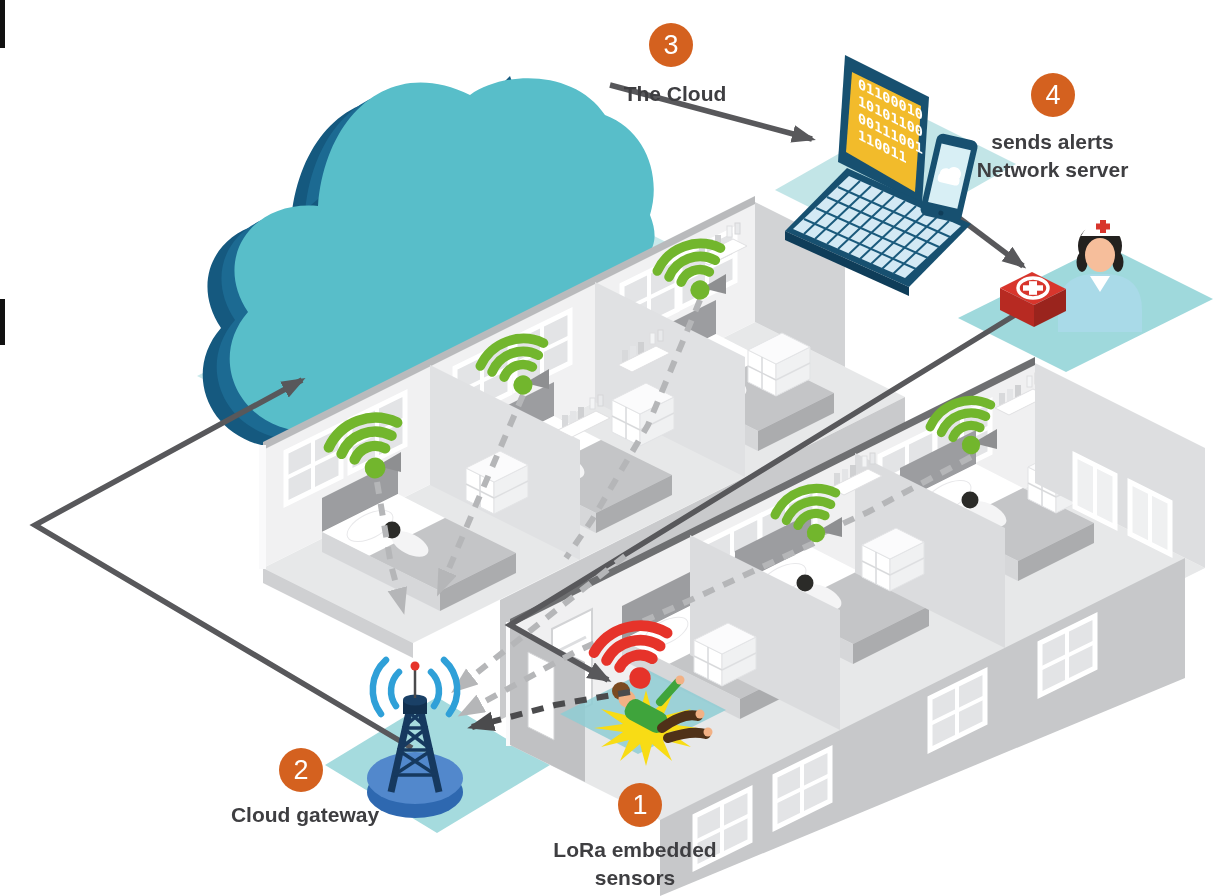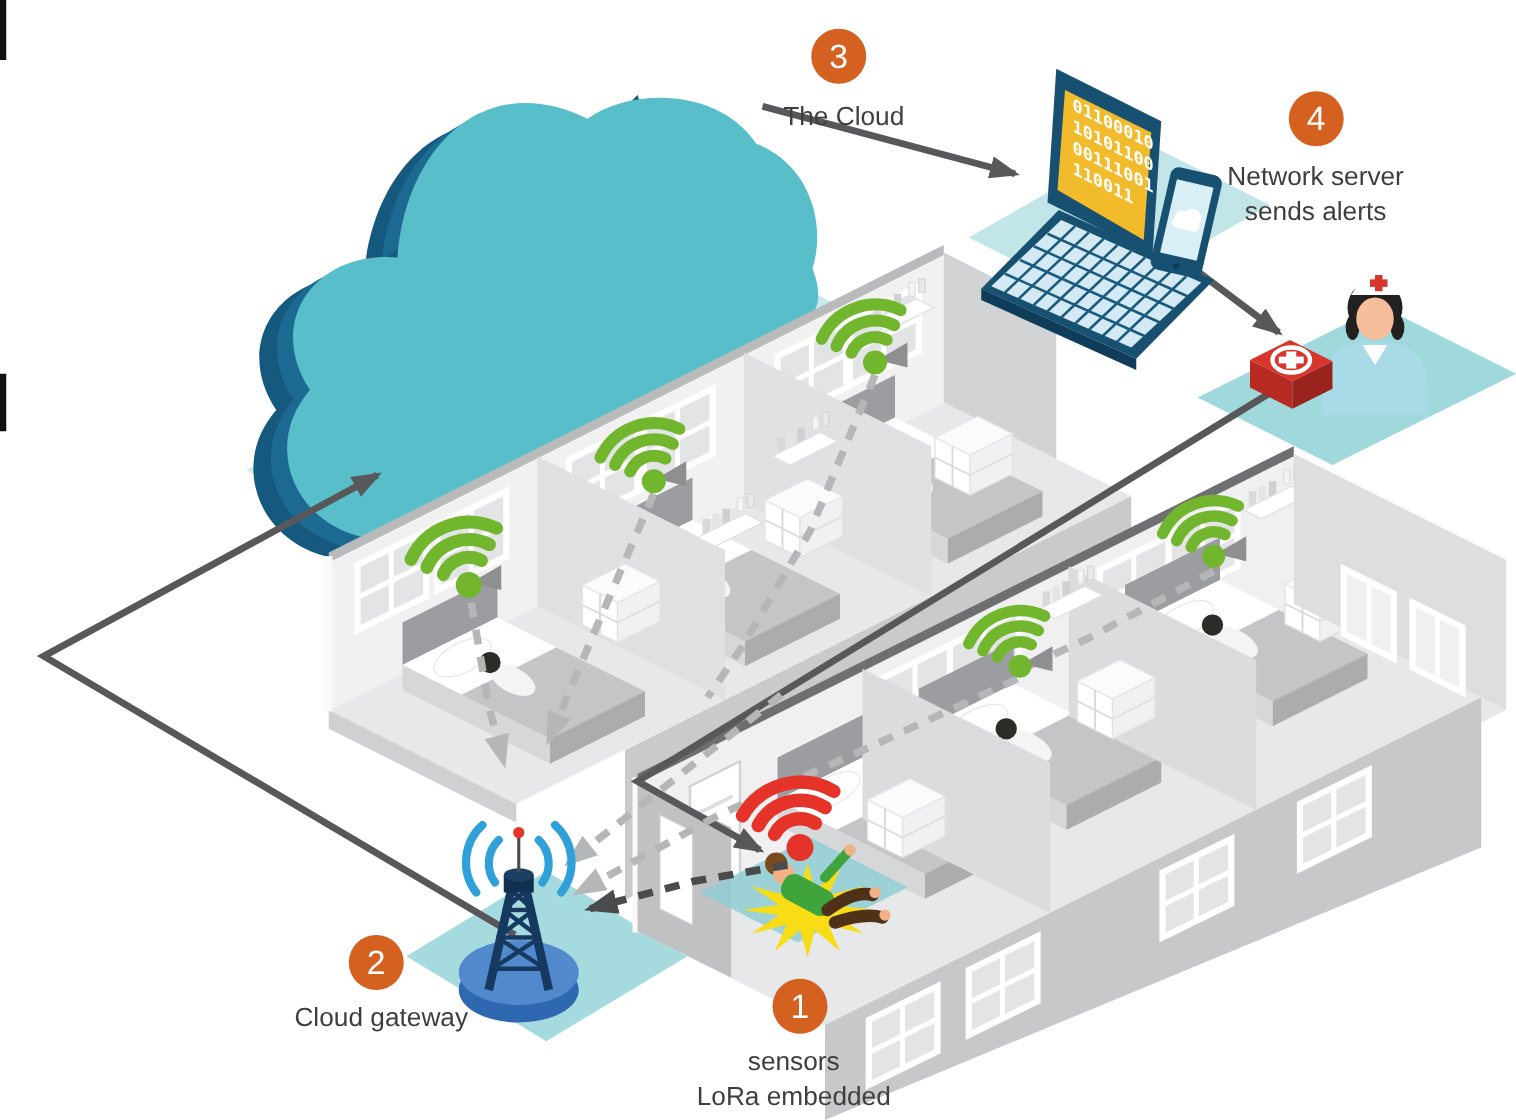--- a/index.html
+++ b/index.html
@@ -2,21 +2,21 @@
 <html><head>
 <meta charset="utf-8">
 <style>
   html,body{margin:0;padding:0;background:#fff;}
   #stage{position:relative;width:1213px;height:896px;overflow:hidden;background:#fff;
          font-family:"Liberation Sans",sans-serif;}
   #scene{position:absolute;left:0;top:0;}
   .badge{position:absolute;width:44px;height:44px;border-radius:50%;background:#D4611F;
          color:#fff;font-size:27px;text-align:center;line-height:44px;}
   .lbl{position:absolute;color:#3E3E41;font-size:21px;text-align:center;line-height:1.32;}
-  .lbl .ln{display:block;}
+  .lbl .ln{display:block;font-weight:bold;}
 </style>
 </head>
 <body>
 
 <div id="stage">
 <svg id="scene" width="1213" height="896" viewBox="0 0 1213 896">
 <defs>
   <marker id="mA" markerUnits="userSpaceOnUse" markerWidth="26" markerHeight="20" refX="20" refY="9" orient="auto">
           <path d="M0,0 L24,9 L0,18 Z" fill="#58585B"></path>
         </marker>
@@ -298,27 +298,27 @@
 </g>
 </svg>
 
 <div class="badge" style="left:649px;top:23px;"><span>3</span></div>
 <div class="lbl" style="left:600px;top:80px;width:150px;">
       <span class="ln">The Cloud</span>
     </div>
 
 <div class="badge" style="left:1031px;top:73px;"><span>4</span></div>
 <div class="lbl" style="left:950px;top:128px;width:205px;">
+      <span class="ln">sends alerts</span>
       <span class="ln">Network server</span>
-      <span class="ln">sends alerts</span>
     </div>
 
 <div class="badge" style="left:279px;top:748px;"><span>2</span></div>
 <div class="lbl" style="left:215px;top:801px;width:180px;">
       <span class="ln">Cloud gateway</span>
     </div>
 
 <div class="badge" style="left:618px;top:783px;"><span>1</span></div>
 <div class="lbl" style="left:540px;top:836px;width:190px;">
+      <span class="ln">LoRa embedded</span>
       <span class="ln">sensors</span>
-      <span class="ln">LoRa embedded</span>
     </div>
 </div>
 
 </body></html>

